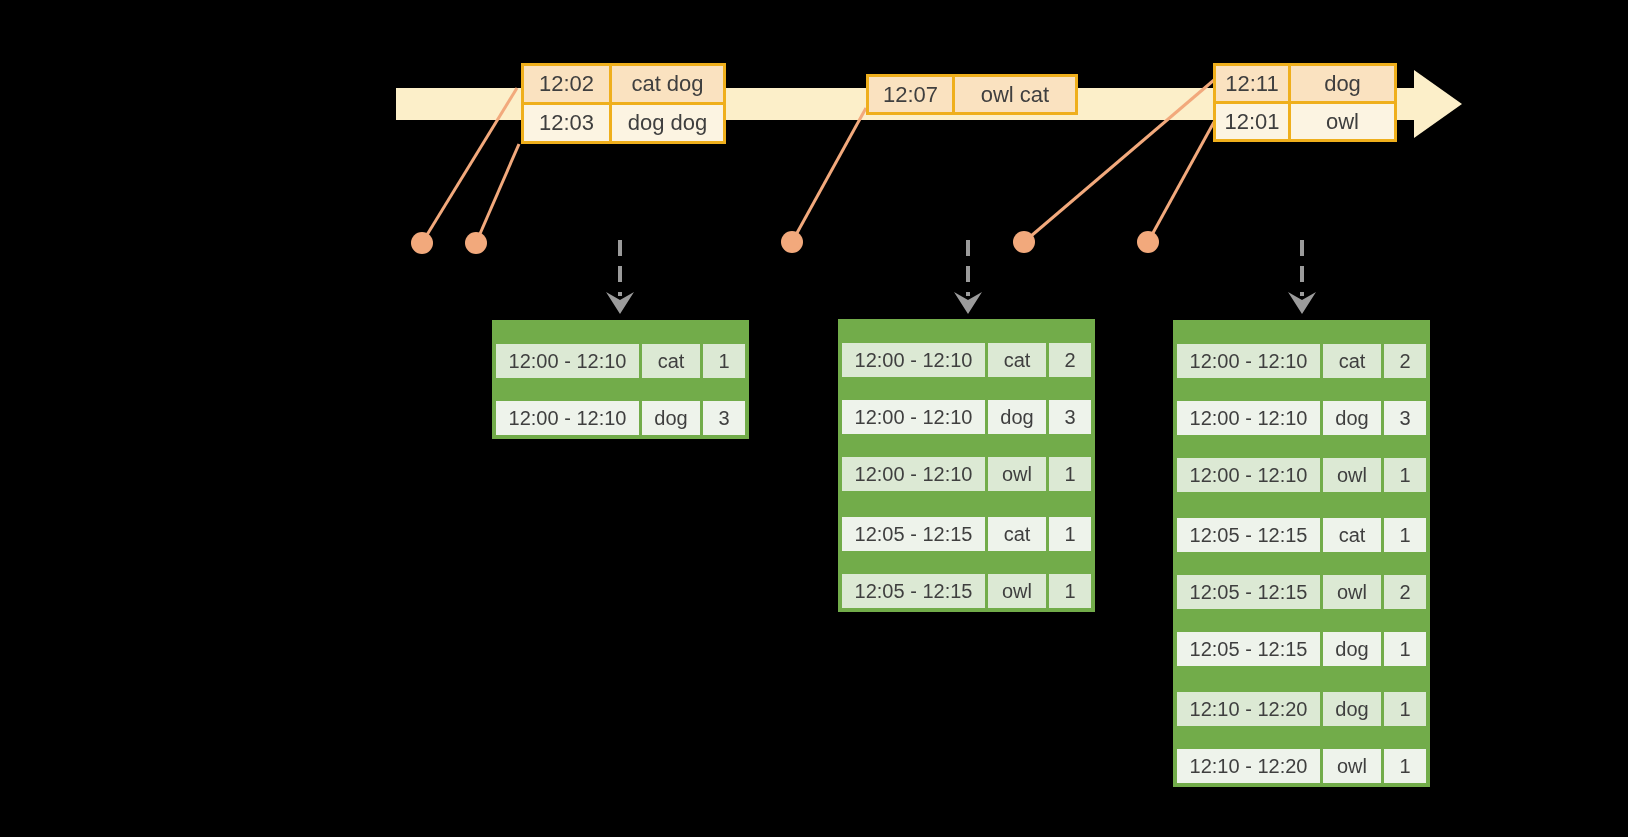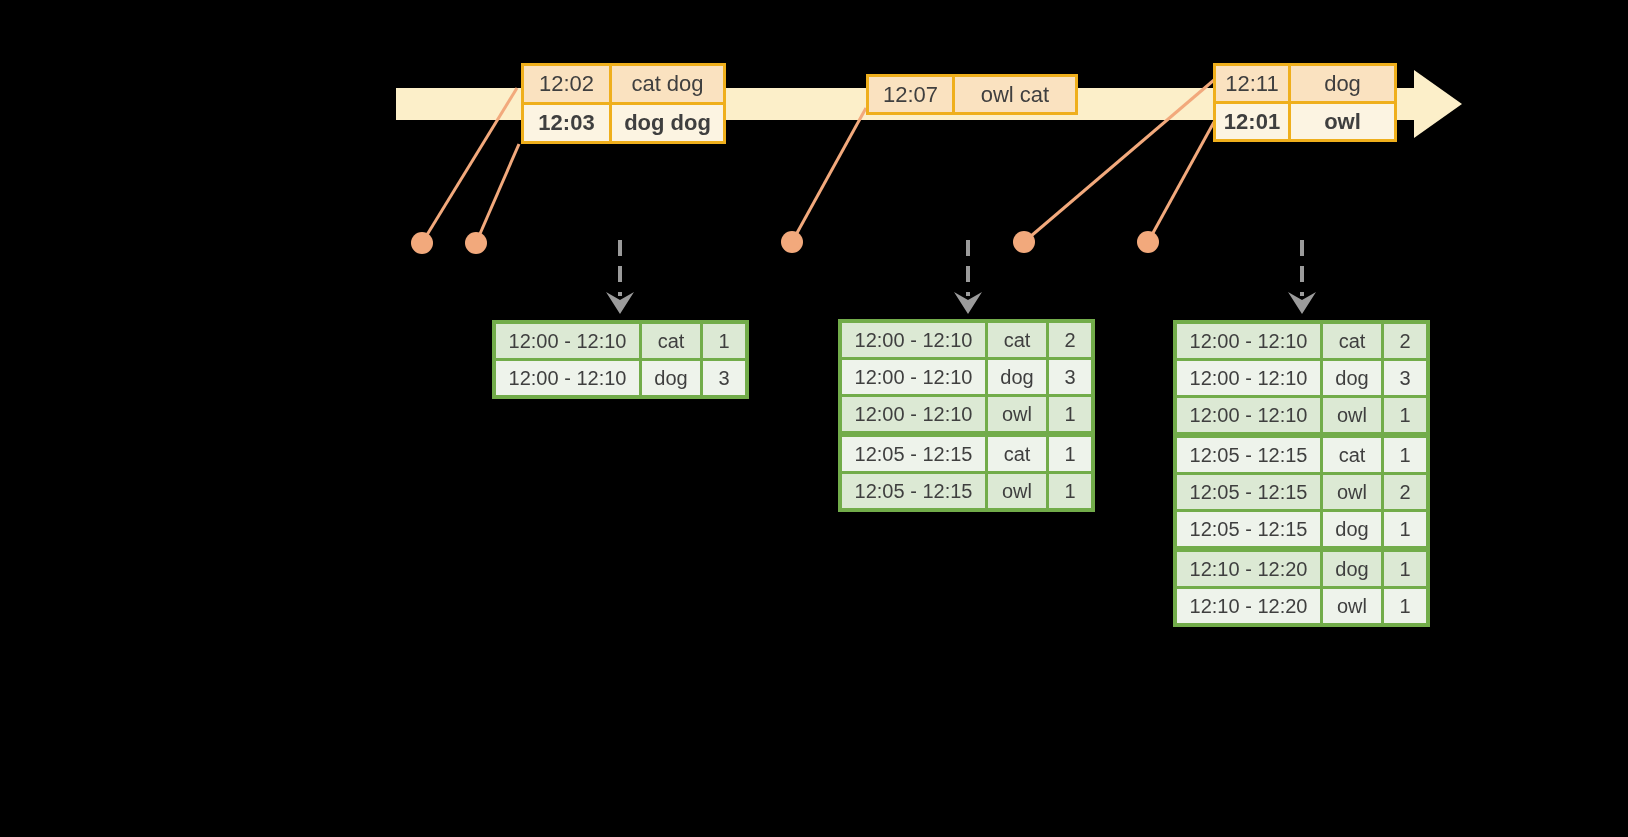--- a/index.html
+++ b/index.html
@@ -33,21 +33,21 @@
     gap:3px;
     border:3px solid var(--event-border);
     background:var(--event-border);
     font-size:22px;
   }
   .etable .cell{
     display:flex;align-items:center;justify-content:center;
     line-height:1;
   }
   .etable .cell.peach{background:var(--event-row-peach);}
-  .etable .cell.cream{background:var(--event-row-cream);font-weight:bold;}
+  .etable .cell.cream{background:var(--event-row-cream);}
 
   
   .rtable{
     position:absolute;
     border:4px solid var(--result-border);
     background:var(--result-border);
     font-size:20px;
   }
   .rtable .row{
     display:grid;
@@ -55,20 +55,21 @@
     gap:3px;
     margin-top:3px;
   }
   .rtable .row:first-child{margin-top:0;}
   .rtable .row.group-start{margin-top:6px;}
   .rtable .cell{
     height:34px;
     display:flex;align-items:center;justify-content:center;
     background:var(--result-row-sage);
     line-height:1;
+    margin-top:20px;
   }
   .rtable .row.alt .cell{background:var(--result-row-light);}
 </style>
 </head>
 <body>
 
 <div class="canvas">
 
   <svg class="layer" width="1628" height="837" viewBox="0 0 1628 837">
 

